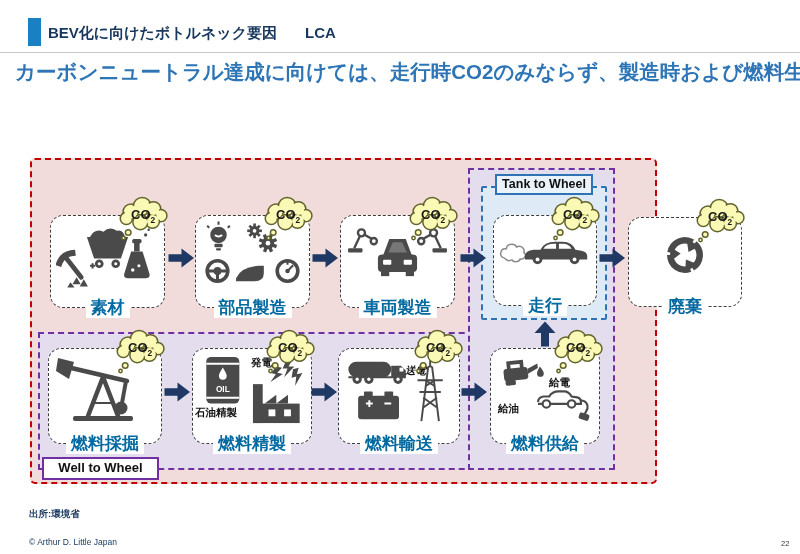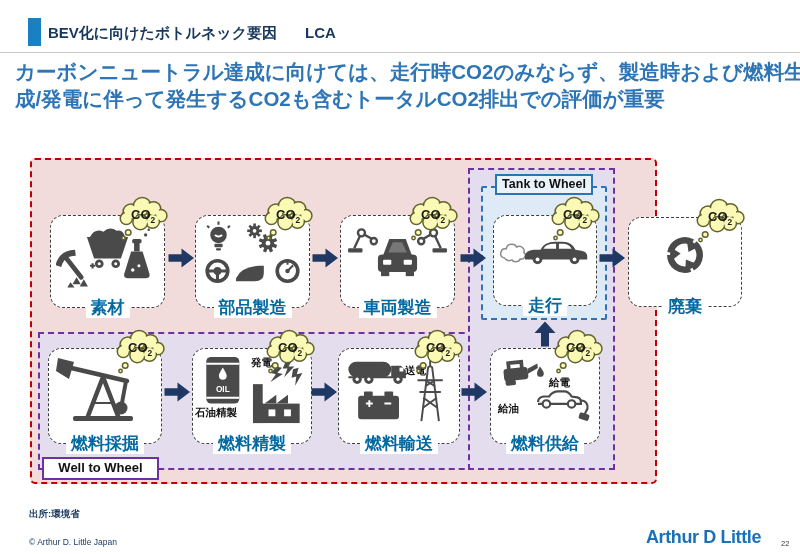--- a/index.html
+++ b/index.html
@@ -123,21 +123,20 @@
 
 <div class="slide">
 
   <div class="accent"></div>
   <div class="h-title">BEV化に向けたボトルネック要因</div>
   <div class="h-tag">LCA</div>
   <div class="divider"></div>
 
   <div class="lead">
     <div>カーボンニュートラル達成に向けては、走行時CO2のみならず、製造時および燃料生</div>
-    <div>成/発電に伴って発生するCO2も含むトータルCO2排出での評価が重要</div>
   </div>
 
   <div class="wtw-label">Well to Wheel</div>
 
   <div class="panel">
 
     <div class="region" style="left:6px;top:172px;width:577px;height:138px;"></div>
     <div class="region" style="left:436px;top:8px;width:147px;height:302px;"></div>
 
     <div class="ttw"></div>
@@ -334,21 +333,21 @@
         <rect x="14" y="44" width="42" height="24" rx="3"></rect>
         <rect x="20" y="39.5" width="9" height="5" rx="1"></rect>
           <rect x="41" y="39.5" width="9" height="5" rx="1"></rect>
         <path class="ws2" d="M22,52 h7 M25.5,48.5 v7 M41,52 h7"></path>
         <g class="s2" transform="translate(88,6)">
           <path d="M-9,64 L-2,8 M9,64 L2,8 M-2,8 H2 M0,8 V2"></path>
           <path d="M-13,22 H13 M-11,34 H11"></path>
           <path d="M-5,28 L5,22 M-5,22 L5,28 M-7,50 L7,40 M-7,40 L7,50"></path>
         </g>
       </svg>
-      <div class="sub" style="left:66px;top:16px;">送電</div>
+      <div class="sub" style="left:66px;top:16px;font-style:italic;">送電</div>
       <svg class="cloud">
           <use href="#co2-cloud"></use>
         </svg>
       <div class="slabel">燃料輸送</div>
     </div>
 
     <div class="stage" style="left:458px;top:188px;width:110px;height:96px;">
       <svg class="ic" viewBox="0 0 105 74">
         <g transform="translate(7,9) rotate(-6)">
           <path class="s4" d="M6,8 V1 H20 V8"></path>
@@ -395,16 +394,15 @@
         <use href="#arr-r"></use>
       </svg>
     <svg class="arr-up" style="left:502px;top:161px;">
         <use href="#arr-u"></use>
       </svg>
 
   </div>
 
   <div class="src">出所:環境省</div>
   <div class="cpy">© Arthur D. Little Japan</div>
-  <div class="logo">Arthur D Little</div>
   <div class="pageno">22</div>
 
 </div>
 
 </body></html>

